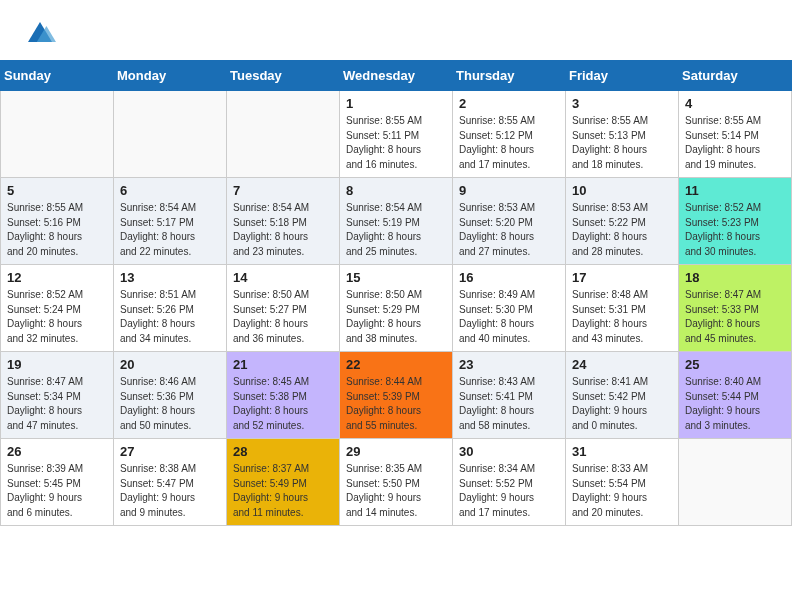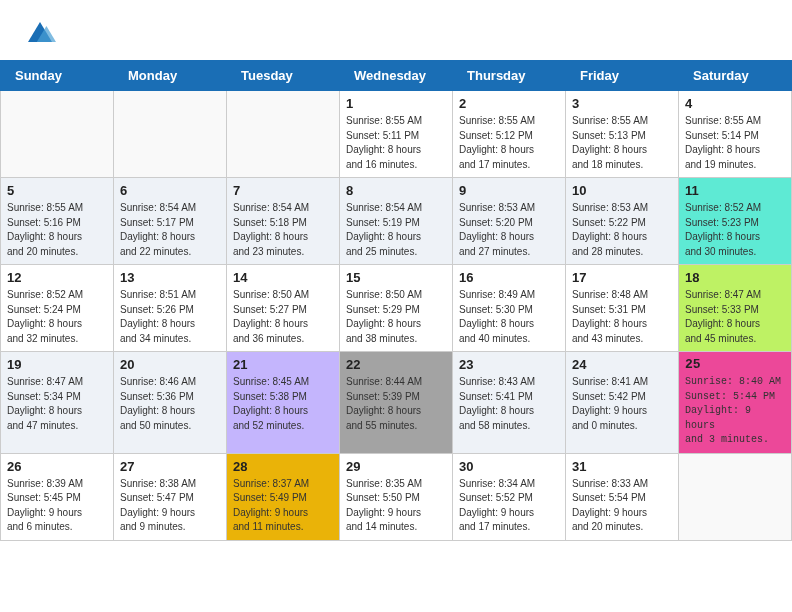--- a/index.html
+++ b/index.html
@@ -56,21 +56,21 @@
     .calendar {
       width: 100%;
       border-collapse: collapse;
       margin: 0;
     }
     .calendar th {
       background: #1a6eb5;
       color: #fff;
       font-size: 13px;
       font-weight: bold;
-      padding: 7px 14px;
+      padding: 7px 3px;
       text-align: left;
       border: 1px solid #1a6eb5;
     }
     .calendar td {
       vertical-align: top;
       border: 1px solid #ccc;
       padding: 5px 6px;
       font-size: 10.5px;
       color: #222;
       width: calc(100% / 7);
@@ -286,42 +286,42 @@
 Daylight: 8 hours
 and 50 minutes.</div>
         </td>
         <td style="background: #c4b5fd; margin-top: 45px;">
           <span class="day-number">21</span>
           <div class="day-info" style="white-space: pre-line;">Sunrise: 8:45 AM
 Sunset: 5:38 PM
 Daylight: 8 hours
 and 52 minutes.</div>
         </td>
-        <td style="background: #a3a3a3;">
+        <td style="background: #f97316;">
           <span class="day-number">22</span>
           <div class="day-info" style="white-space: pre-line;">Sunrise: 8:44 AM
 Sunset: 5:39 PM
 Daylight: 8 hours
 and 55 minutes.</div>
         </td>
         <td style="background: rgb(238, 242, 247);">
           <span class="day-number">23</span>
           <div class="day-info" style="white-space: pre-line;">Sunrise: 8:43 AM
 Sunset: 5:41 PM
 Daylight: 8 hours
 and 58 minutes.</div>
         </td>
         <td style="background: rgb(238, 242, 247);">
           <span class="day-number">24</span>
           <div class="day-info" style="white-space: pre-line;">Sunrise: 8:41 AM
 Sunset: 5:42 PM
 Daylight: 9 hours
 and 0 minutes.</div>
         </td>
-        <td style="background: #ec4899; font-family: Liberation Mono, monospace;">
+        <td style="background: #c4b5fd;">
           <span class="day-number">25</span>
           <div class="day-info" style="white-space: pre-line;">Sunrise: 8:40 AM
 Sunset: 5:44 PM
 Daylight: 9 hours
 and 3 minutes.</div>
         </td>
       </tr>
       <tr>
         <td style="background: rgb(255, 255, 255);">
           <span class="day-number">26</span>

